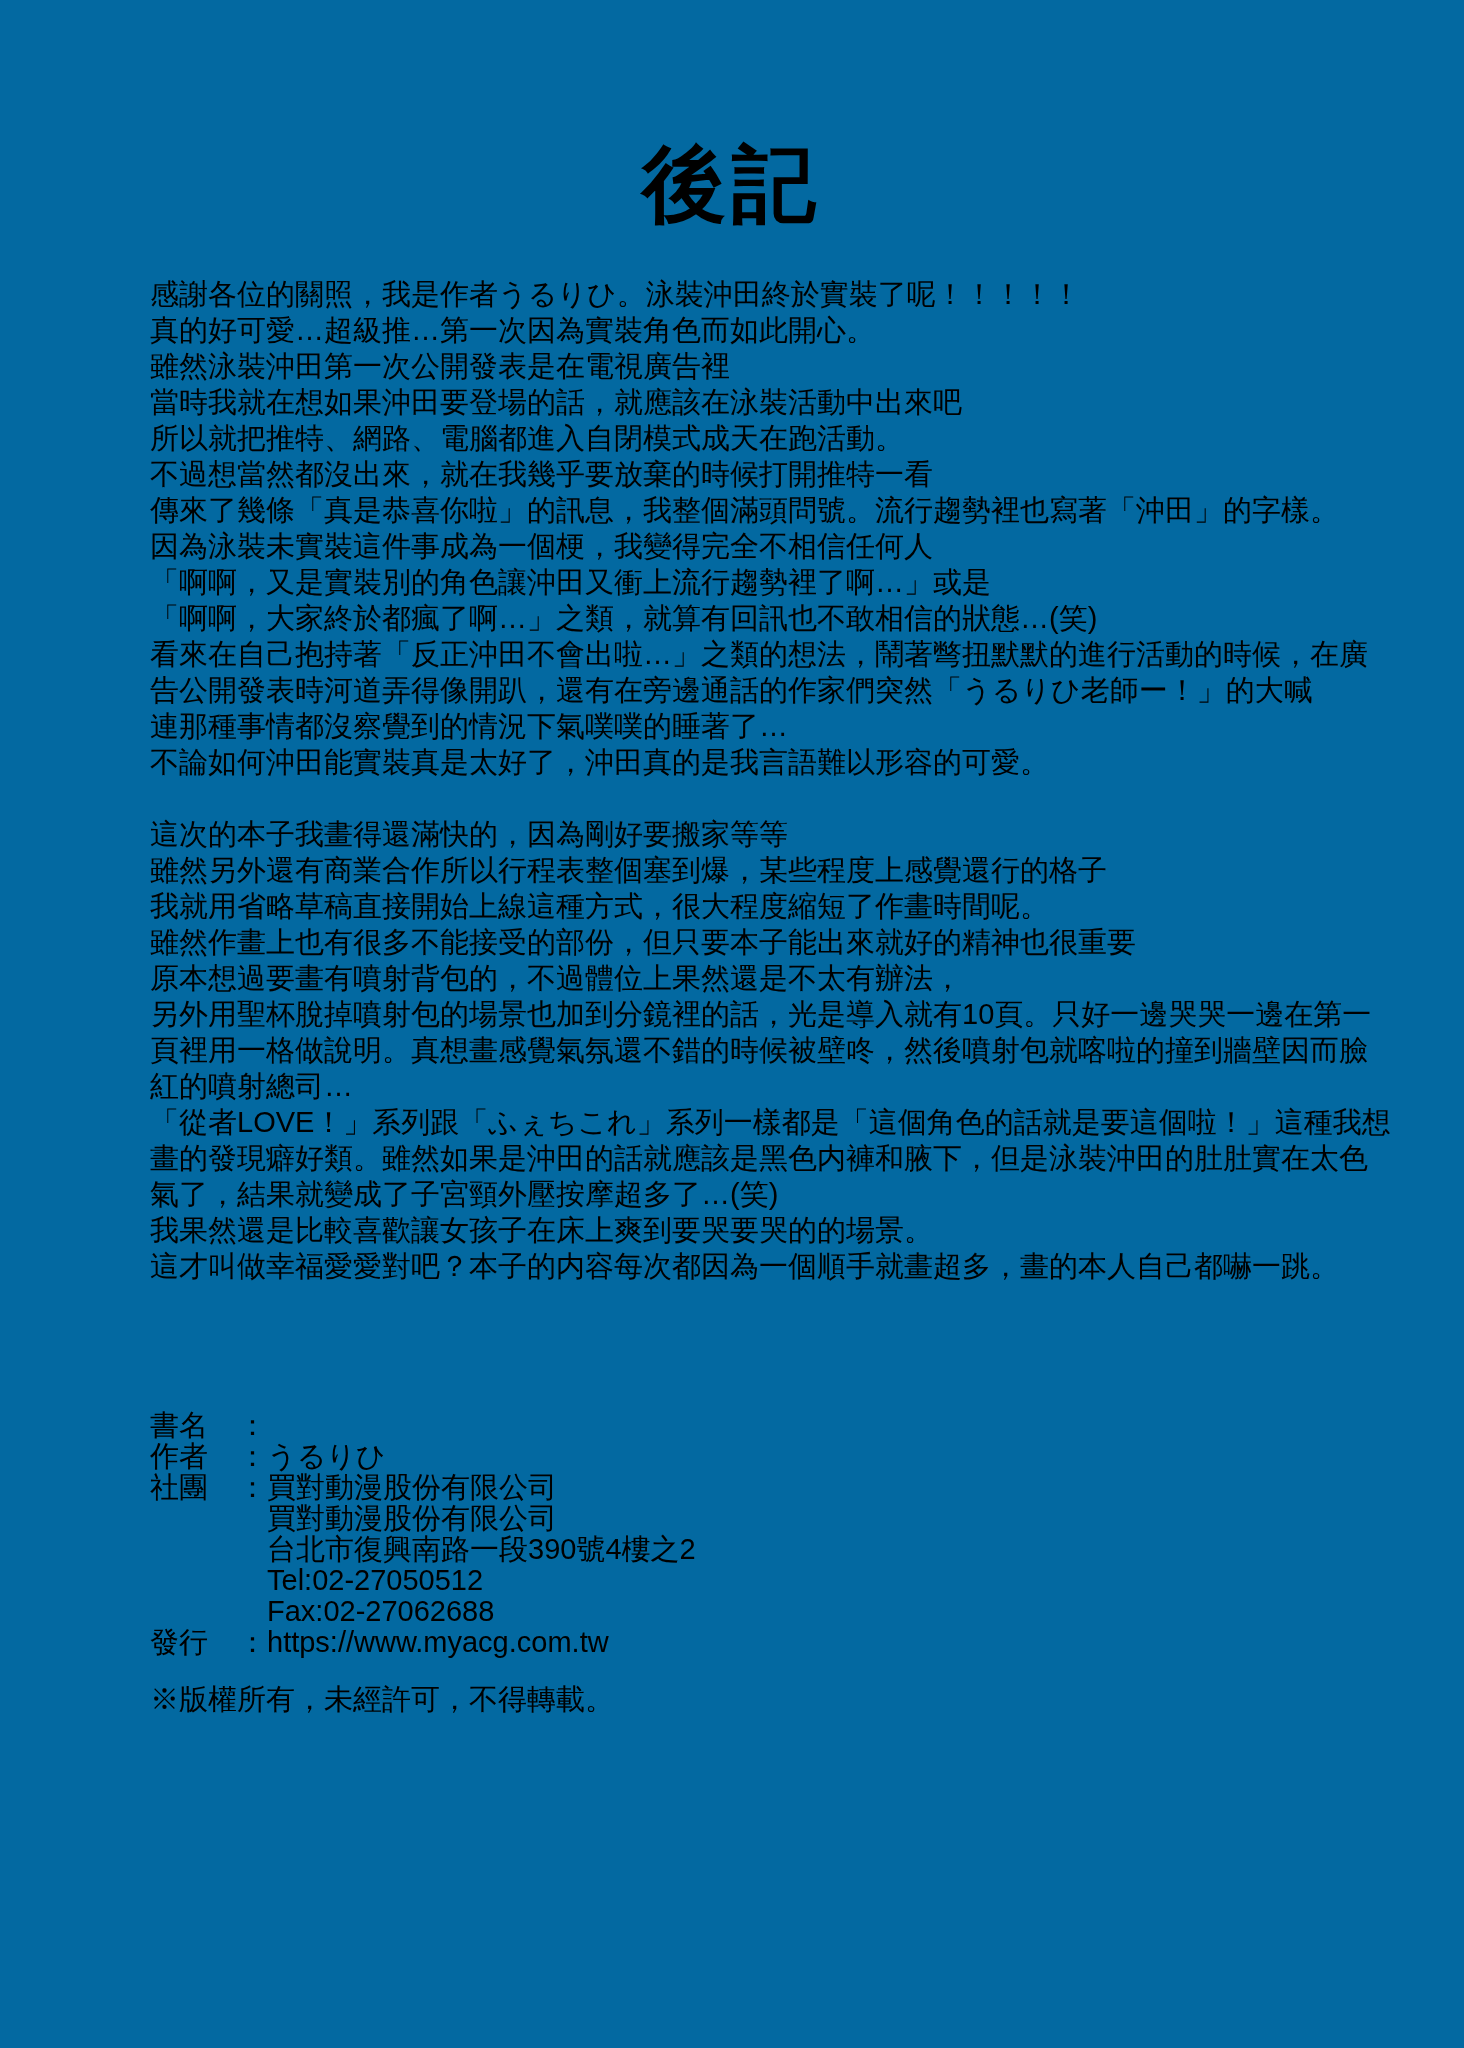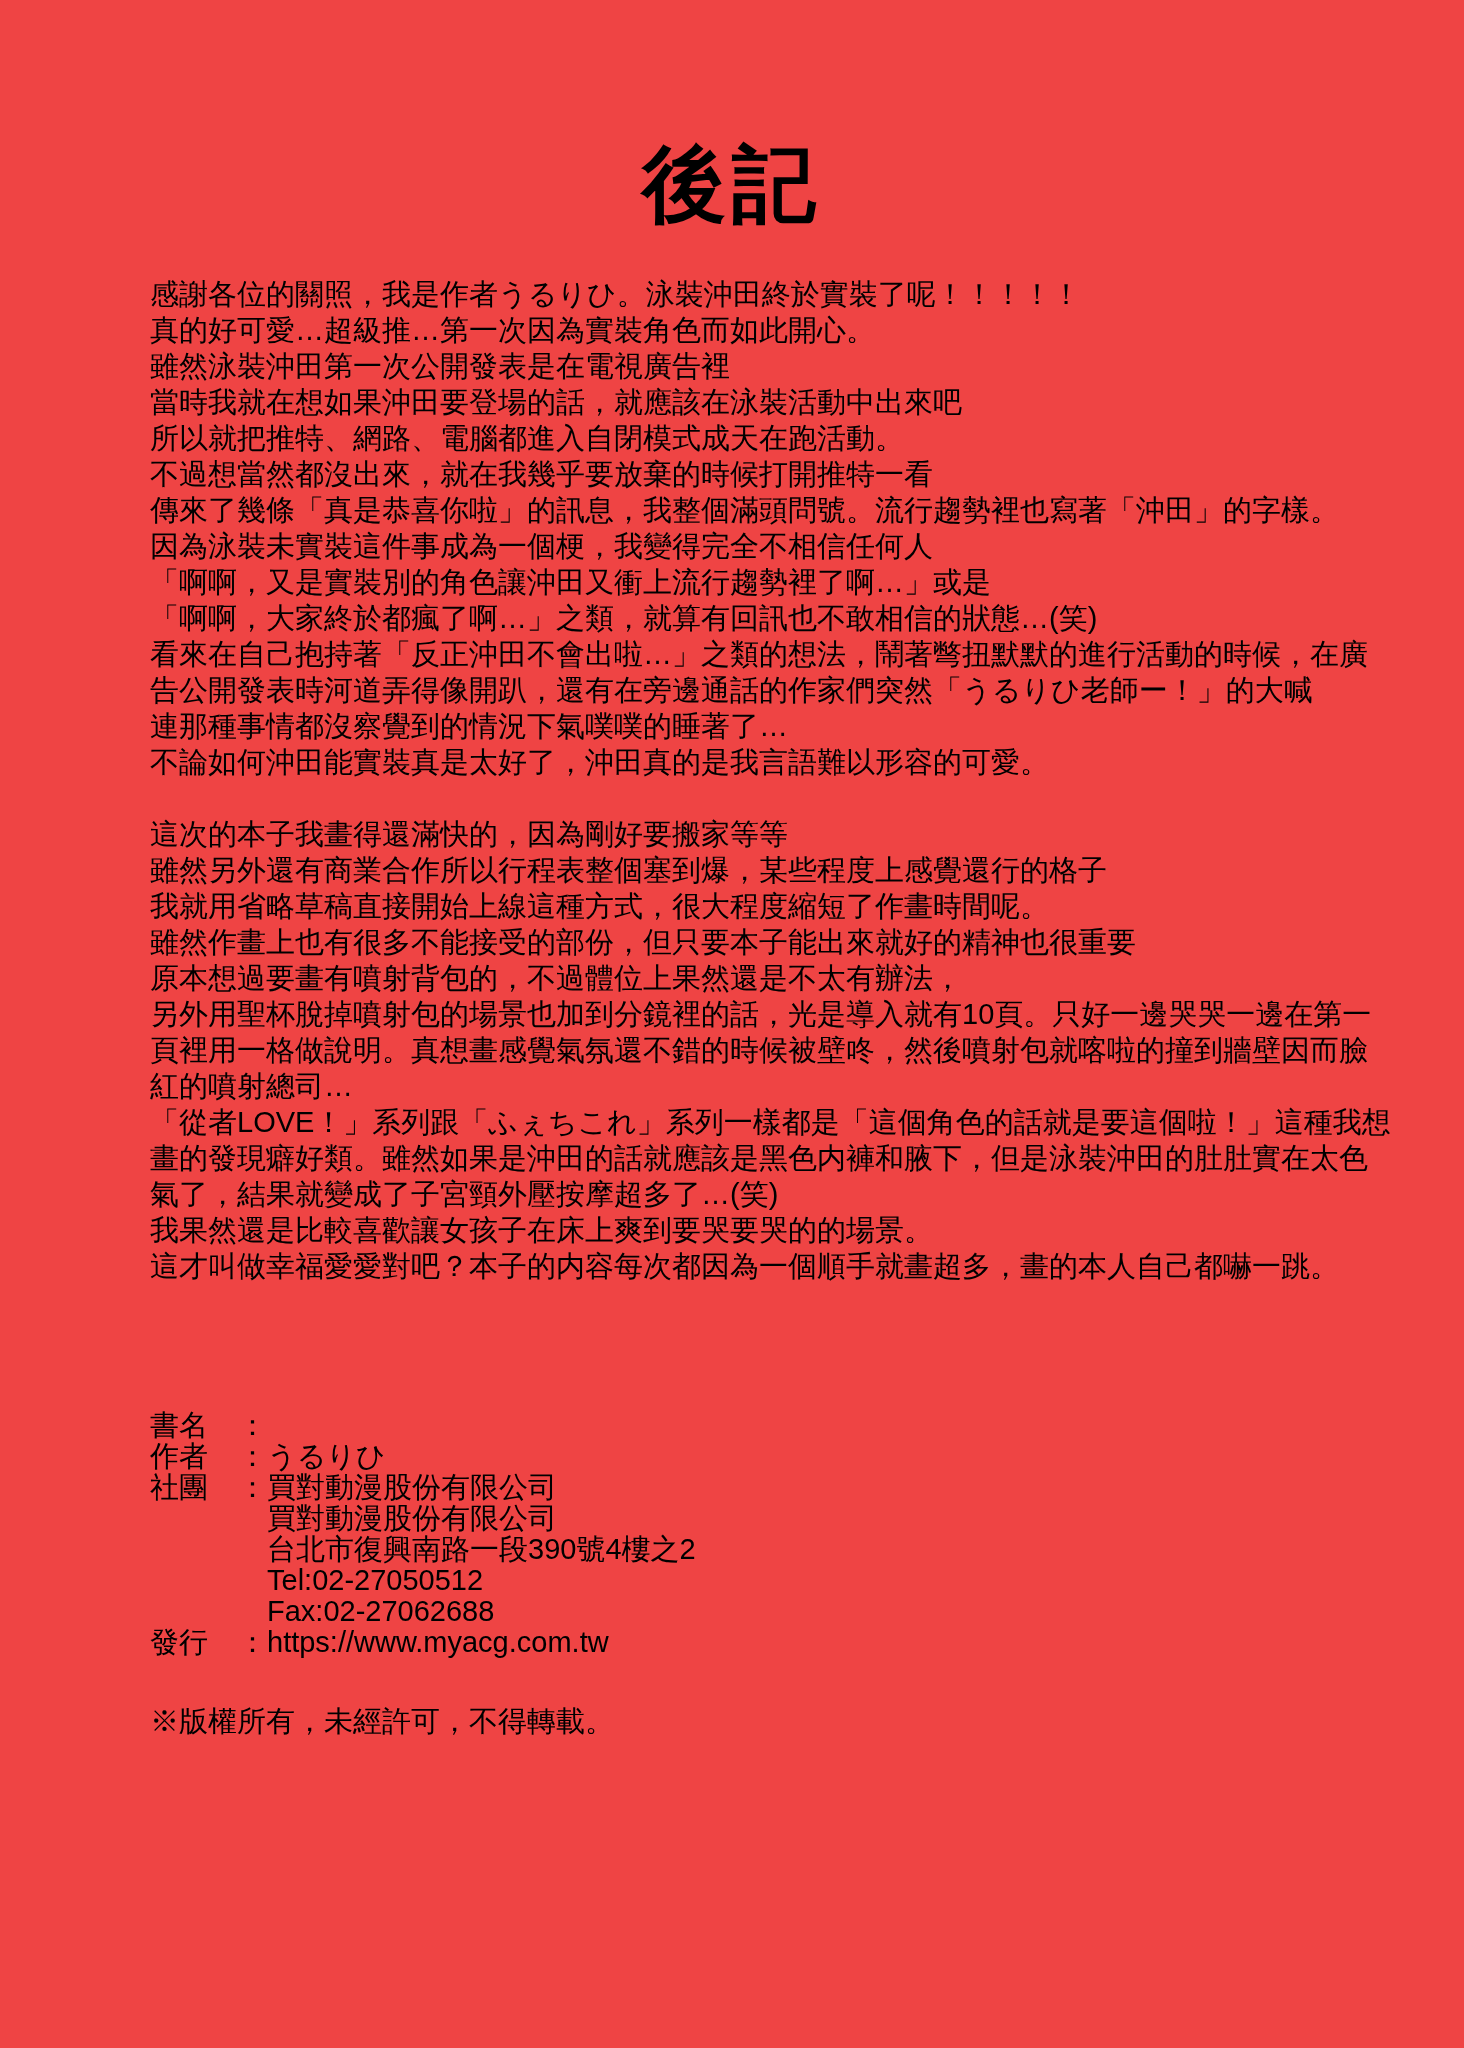--- a/index.html
+++ b/index.html
@@ -4,21 +4,21 @@
 <style>
   html, body {
     margin: 0;
     padding: 0;
     background: #ffffff;
   }
   .page {
     position: relative;
     width: 1464px;
     height: 2048px;
-    background: #ef4444;
+    background: #0369a1;
     color: #000000;
     font-family: "Liberation Sans", sans-serif;
     overflow: hidden;
     box-sizing: border-box;
   }
   .title {
     margin: 0;
     padding-top: 138px;
     text-align: center;
     font-size: 84px;
@@ -50,21 +50,21 @@
     flex: 0 0 88px;
     white-space: nowrap;
   }
   .pub-colon {
     flex: 0 0 auto;
   }
   .pub-value {
     white-space: pre-line;
   }
   .copyright {
-    margin: 48px 48px 0 150px;
+    margin: 26px 48px 0 150px;
     font-size: 29px;
     line-height: 31px;
     font-weight: 500;
   }
 </style>
 </head>
 <body>
 
 <div class="page">
 

